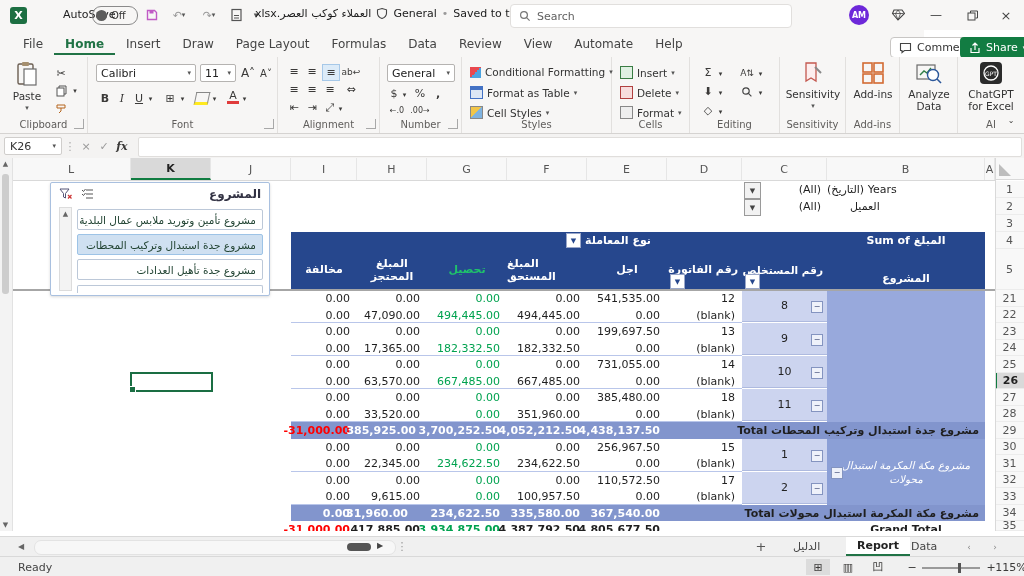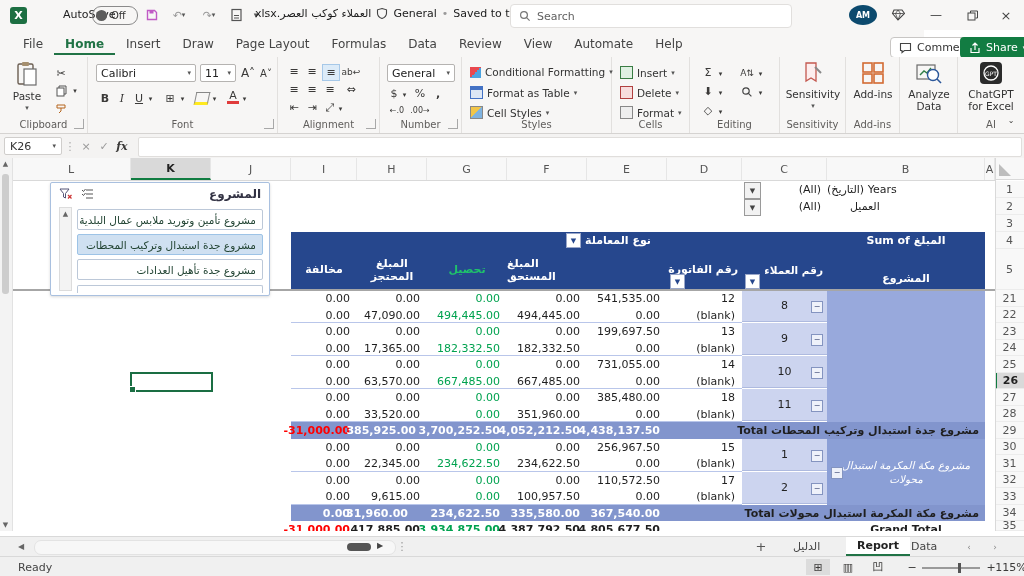--- a/index.html
+++ b/index.html
@@ -9,21 +9,21 @@
   .abs{position:absolute;}
   
   .titlebar{position:absolute;left:0;top:0;width:1024px;height:30px;background:#f7f6f5;display:flex;align-items:center;}
   .xl-logo{position:absolute;left:10px;top:7px;width:17px;height:17px;background:#1d6f42;border-radius:3px;color:#fff;font-weight:bold;font-size:11px;display:flex;align-items:center;justify-content:center;}
   .autosave{position:absolute;left:36px;top:8px;font-size:11px;color:#222;margin-left:27px;}
   .as-pill{position:absolute;left:92px;top:6px;width:44px;height:17px;border:1px solid #8a8a8a;border-radius:9px;display:flex;align-items:center;font-size:10px;color:#333;}
   .as-knob{width:11px;height:11px;border-radius:50%;background:#5c5c5c;margin:0 4px 0 3px;}
   .qat{position:absolute;top:5px;height:20px;display:flex;align-items:center;justify-content:center;color:#5a5a5a;}
   .tb-file{position:absolute;left:255px;top:7px;width:300px;text-align:left;font-size:11px;color:#1b1b1b;display:flex;align-items:center;gap:5px;}
   .searchbox{position:absolute;left:490px;top:4px;width:280px;height:22px;background:#fff;border:1px solid #e1dfdd;border-radius:4px;display:flex;align-items:center;color:#616161;margin-left:20px;}
-  .avatar{position:absolute;left:849px;top:5px;width:28px;height:20px;border-radius:50%;background:#0c4a6e;color:#fff;font-size:8px;font-weight:bold;display:flex;align-items:center;justify-content:center;}
+  .avatar{position:absolute;left:849px;top:5px;width:20px;height:20px;border-radius:50%;background:#6d28d9;color:#fff;font-size:8px;font-weight:bold;display:flex;align-items:center;justify-content:center;}
   .winbtn{position:absolute;top:0;width:40px;height:30px;display:flex;align-items:center;justify-content:center;color:#444;font-size:12px;}
   
   .tabrow{position:absolute;left:0;top:30px;width:924px;height:27px;background:#f7f6f5;display:flex;align-items:center;padding-left:12px;box-sizing:border-box;}
   .rtab{padding:5px 11px;font-size:12px;color:#444;white-space:nowrap;}
   .rtab.active{font-weight:bold;color:#217346;border-bottom:2.5px solid #217346;padding-bottom:2.5px;}
   .comments-btn{position:absolute;left:890px;top:37px;height:19px;border:1px solid #c8c6c4;border-radius:4px;background:#fff;display:flex;align-items:center;padding:0 8px;gap:5px;font-size:11px;color:#333;}
   .share-btn{position:absolute;left:960px;top:37px;height:21px;border-radius:4px;background:#127c42;color:#fff;display:flex;align-items:center;padding:0 9px;gap:5px;font-size:11px;}
   
   .ribbon{position:absolute;left:0;top:57px;width:1024px;height:76px;background:#f7f6f5;border-bottom:1px solid #d5d3d1;display:flex;}
   .grp{position:relative;height:100%;border-right:1px solid #e2e0de;box-sizing:border-box;flex:none;}
@@ -448,26 +448,29 @@
       </div>
     <div class="cell phead abs" style="left:291px;top:91px;width:66px;height:41px;justify-content:center;">
         <span>مخالفة</span>
       </div>
     <div class="cell phead abs" style="left:427px;top:91px;width:80px;height:41px;justify-content:center;color:#1fc26b;">
         <span>تحصيل</span>
       </div>
     <div class="cell phead abs" style="left:507px;top:91px;width:80px;height:41px;justify-content:center;">
         <span>المبلغ المستحق</span>
       </div>
+    <div class="cell phead abs" style="left:587px;top:91px;width:80px;height:41px;justify-content:center;">
+        <span>اجل</span>
+      </div>
     <div class="cell phead abs" style="left:667px;top:91px;width:75px;height:41px;justify-content:flex-end;padding-right:4px;">
         <span>رقم الفاتورة</span>
       </div>
     <div class="fltbox abs" style="left:670px;top:116px;">▼</div>
     <div class="cell phead abs" style="left:742px;top:91px;width:85px;height:41px;justify-content:flex-end;padding-right:4px;font-size:10.5px;">
-        <span>رقم العملاء</span>
+        <span>رقم المستخلص</span>
       </div>
     <div class="fltbox abs" style="left:745px;top:116px;">▼</div>
     <div class="cell phead abs" style="left:827px;top:108px;width:158px;height:24px;justify-content:center;">
         <span>المشروع</span>
       </div>
 
     <div id="pivotbody">
         <div class="cell num abs" style="left: 291px; top: 132px; width: 66px; height: 17px;">0.00</div>
         <div class="cell num abs" style="left: 357px; top: 132px; width: 70px; height: 17px;">0.00</div>
         <div class="cell num abs green" style="left: 427px; top: 132px; width: 80px; height: 17px;">0.00</div>

